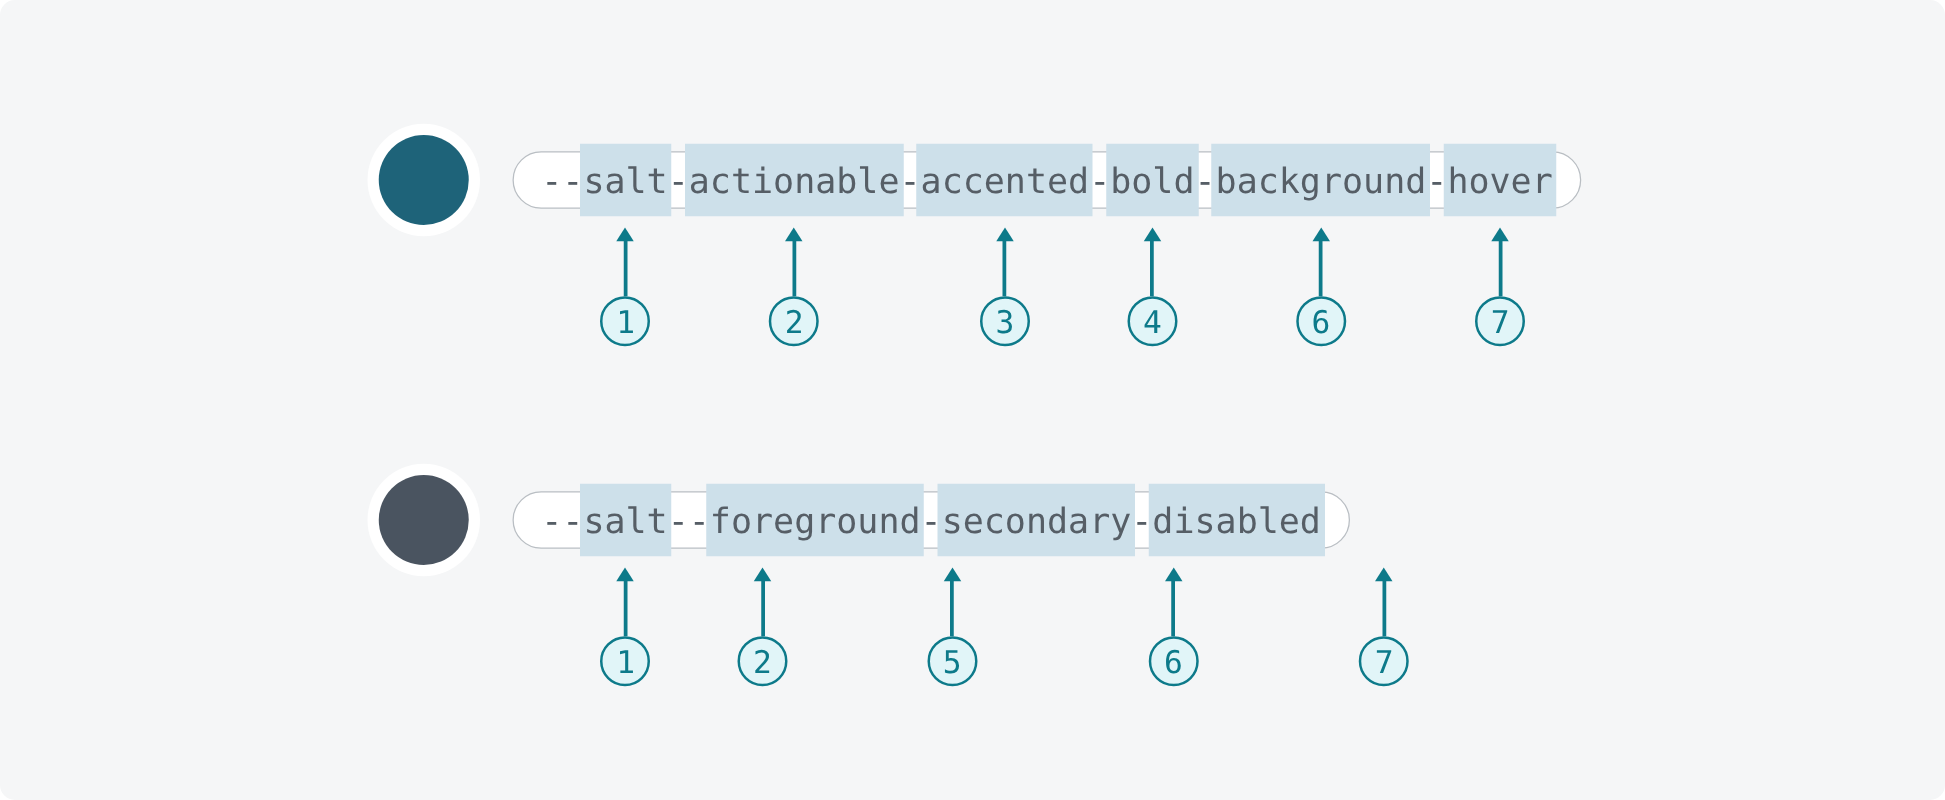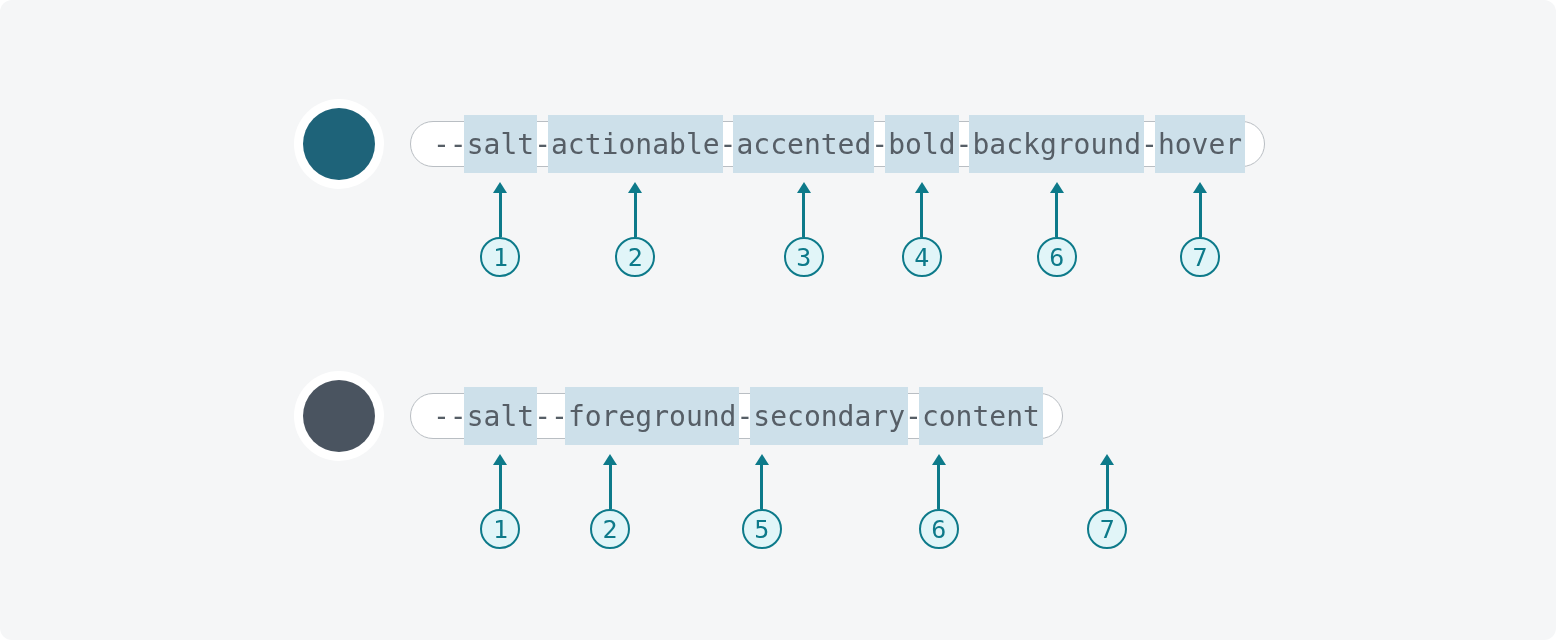--- a/index.html
+++ b/index.html
@@ -161,21 +161,21 @@
         </div>
       </div>
   </div>
 
   <div class="token-row row-1">
     <div class="swatch">
       <div class="swatch-inner" style="background: rgb(74, 84, 96);"></div>
     </div>
     <div class="pill-wrap">
       <div class="pill-bg"></div>
-      <code class="token-code" title="--salt-content-secondary-foreground-disabled"><span class="prefix">--</span><span class="seg">salt</span><span class="sep">-</span><span class="sep">-</span><span class="seg">foreground</span><span class="sep">-</span><span class="seg">secondary</span><span class="sep">-</span><span class="seg">content</span></code>
+      <code class="token-code" title="--salt-content-secondary-foreground-disabled"><span class="prefix">--</span><span class="seg">salt</span><span class="sep">-</span><span class="sep">-</span><span class="seg">foreground</span><span class="sep">-</span><span class="seg">secondary</span><span class="sep">-</span><span class="seg">disabled</span></code>
     </div>
     <div class="markers">
         <div class="marker" style="left: 500.438px;">
           <div class="arrow">
             <div class="arrow-head"></div>
             <div class="arrow-line"></div>
           </div>
           <div class="num-circle">1</div>
         </div>
         <div class="marker" style="left: 610.023px;">

